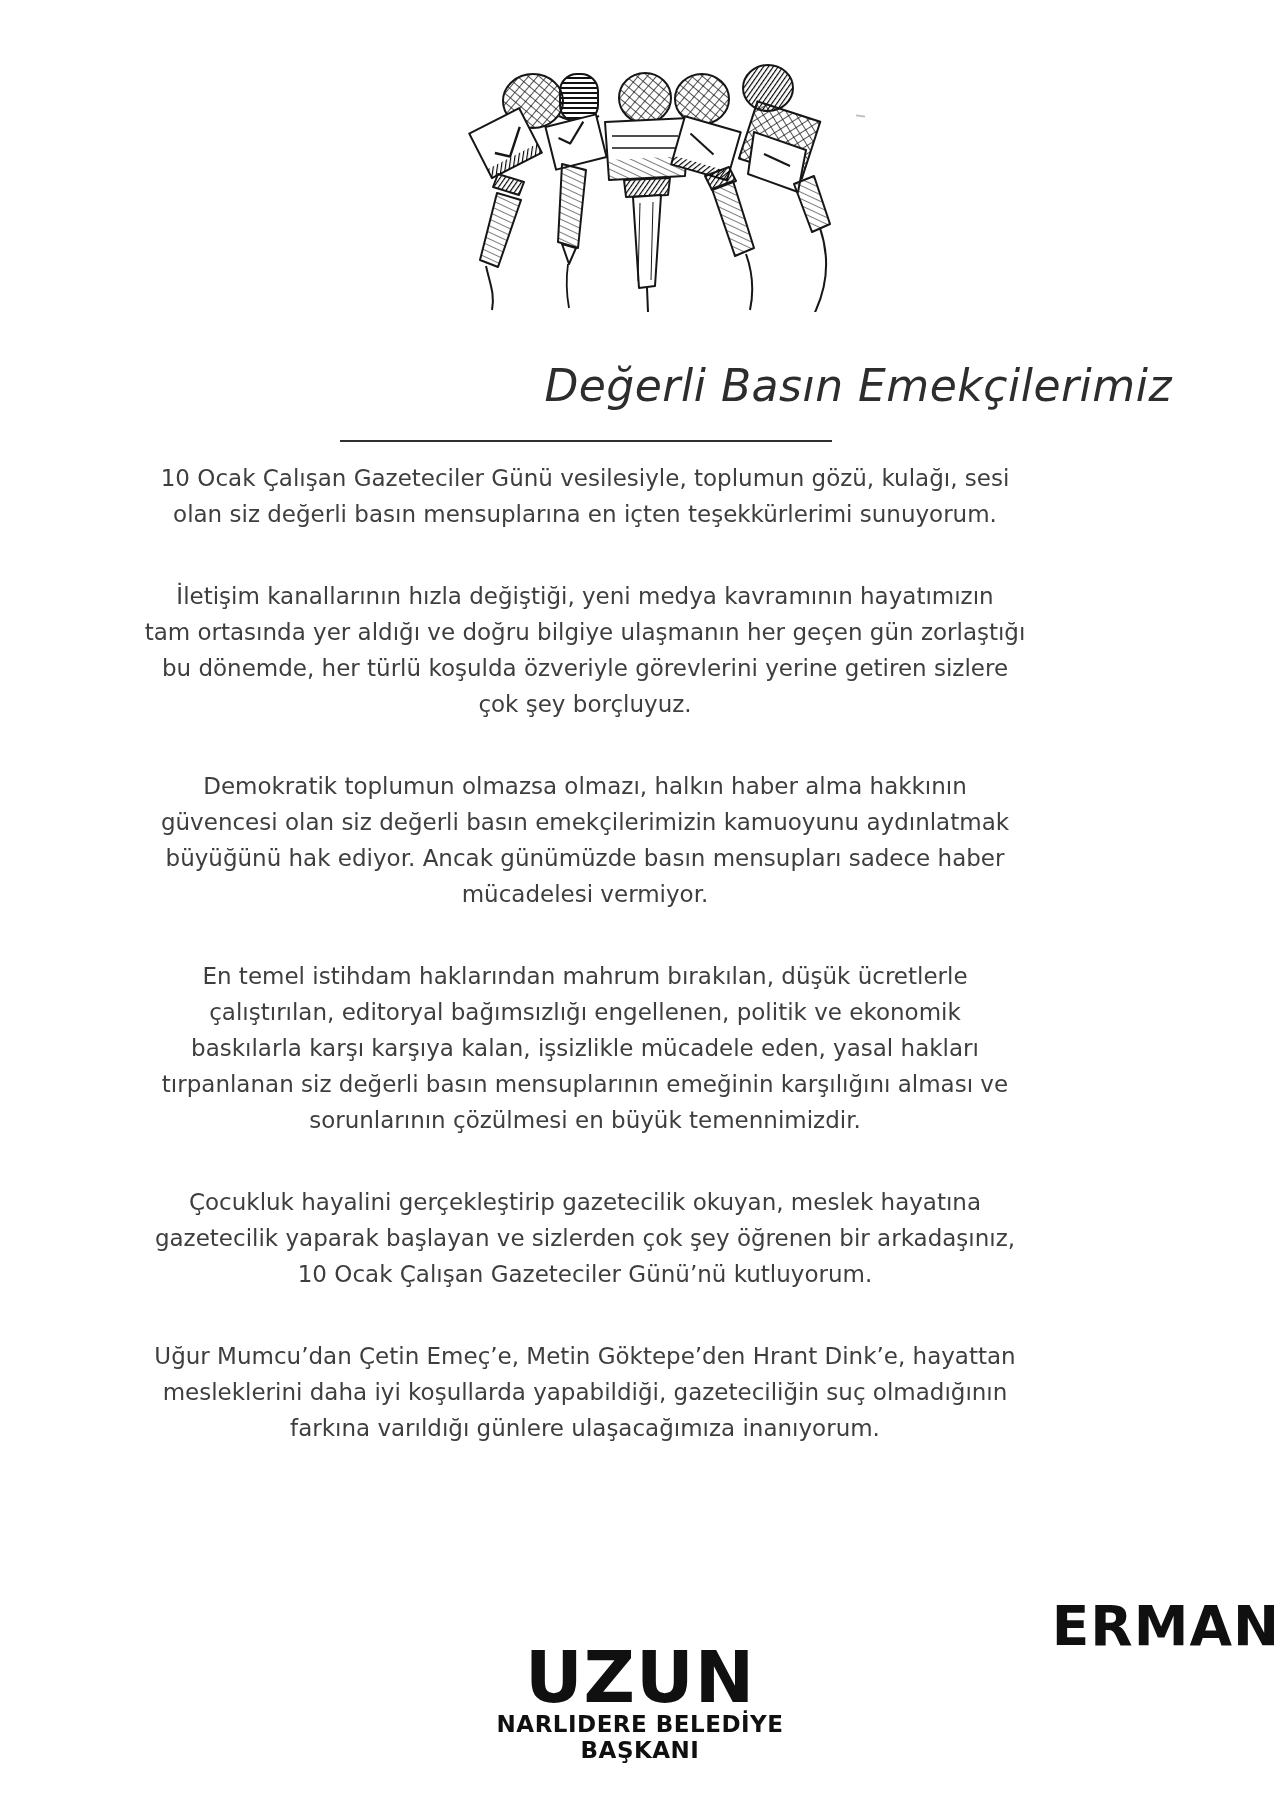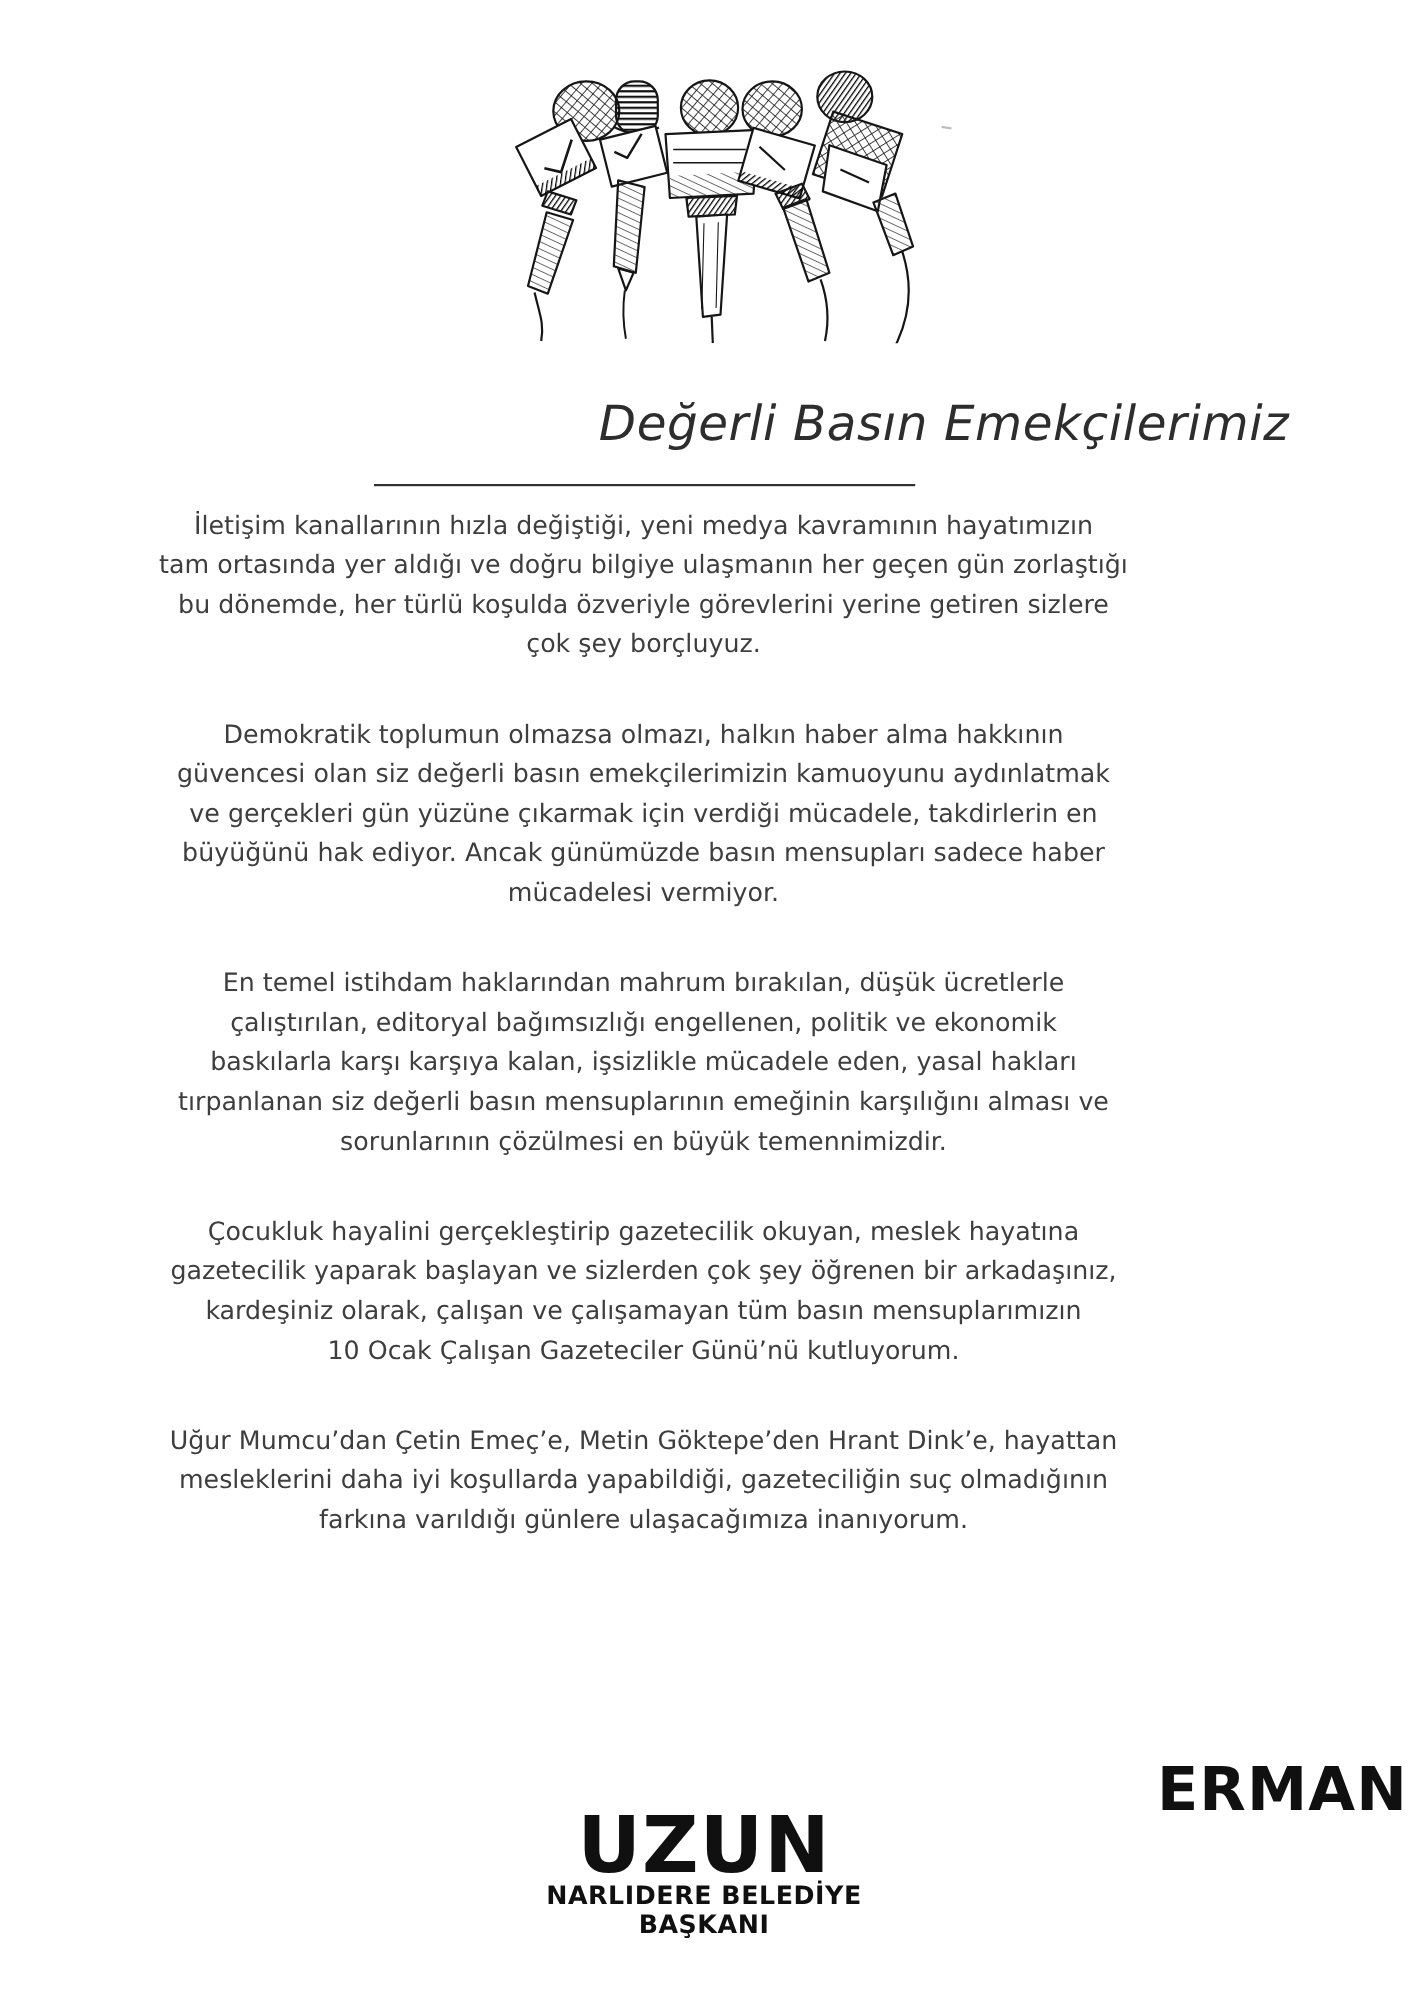--- a/index.html
+++ b/index.html
@@ -110,43 +110,45 @@
     </g>
   </svg>
 
   <div class="stray-mark"></div>
 
   <h1 class="title">Değerli Basın Emekçilerimiz</h1>
   <div class="title-rule"></div>
 
   <main class="body">
     <p>
+      <span class="ln">10 Ocak Çalışan Gazeteciler Günü vesilesiyle, toplumun gözü, kulağı, sesi</span>
+      <span class="ln">olan siz değerli basın mensuplarına en içten teşekkürlerimi sunuyorum.</span>
+    </p>
+    <p>
       <span class="ln">İletişim kanallarının hızla değiştiği, yeni medya kavramının hayatımızın</span>
       <span class="ln">tam ortasında yer aldığı ve doğru bilgiye ulaşmanın her geçen gün zorlaştığı</span>
       <span class="ln">bu dönemde, her türlü koşulda özveriyle görevlerini yerine getiren sizlere</span>
       <span class="ln">çok şey borçluyuz.</span>
     </p>
     <p>
       <span class="ln">Demokratik toplumun olmazsa olmazı, halkın haber alma hakkının</span>
       <span class="ln">güvencesi olan siz değerli basın emekçilerimizin kamuoyunu aydınlatmak</span>
-      <span class="ln">ve gerçekleri gün yüzüne çıkarmak için verdiği mücadele, takdirlerin en</span>
       <span class="ln">büyüğünü hak ediyor. Ancak günümüzde basın mensupları sadece haber</span>
       <span class="ln">mücadelesi vermiyor.</span>
     </p>
     <p>
       <span class="ln">En temel istihdam haklarından mahrum bırakılan, düşük ücretlerle</span>
       <span class="ln">çalıştırılan, editoryal bağımsızlığı engellenen, politik ve ekonomik</span>
       <span class="ln">baskılarla karşı karşıya kalan, işsizlikle mücadele eden, yasal hakları</span>
       <span class="ln">tırpanlanan siz değerli basın mensuplarının emeğinin karşılığını alması ve</span>
       <span class="ln">sorunlarının çözülmesi en büyük temennimizdir.</span>
     </p>
     <p>
       <span class="ln">Çocukluk hayalini gerçekleştirip gazetecilik okuyan, meslek hayatına</span>
       <span class="ln">gazetecilik yaparak başlayan ve sizlerden çok şey öğrenen bir arkadaşınız,</span>
-      <span class="ln">kardeşiniz olarak, çalışan ve çalışamayan tüm basın mensuplarımızın</span>
       <span class="ln">10 Ocak Çalışan Gazeteciler Günü’nü kutluyorum.</span>
     </p>
     <p>
       <span class="ln">Uğur Mumcu’dan Çetin Emeç’e, Metin Göktepe’den Hrant Dink’e, hayattan</span>
       <span class="ln">mesleklerini daha iyi koşullarda yapabildiği, gazeteciliğin suç olmadığının</span>
       <span class="ln">farkına varıldığı günlere ulaşacağımıza inanıyorum.</span>
     </p>
   </main>
 
   <footer class="signature">

